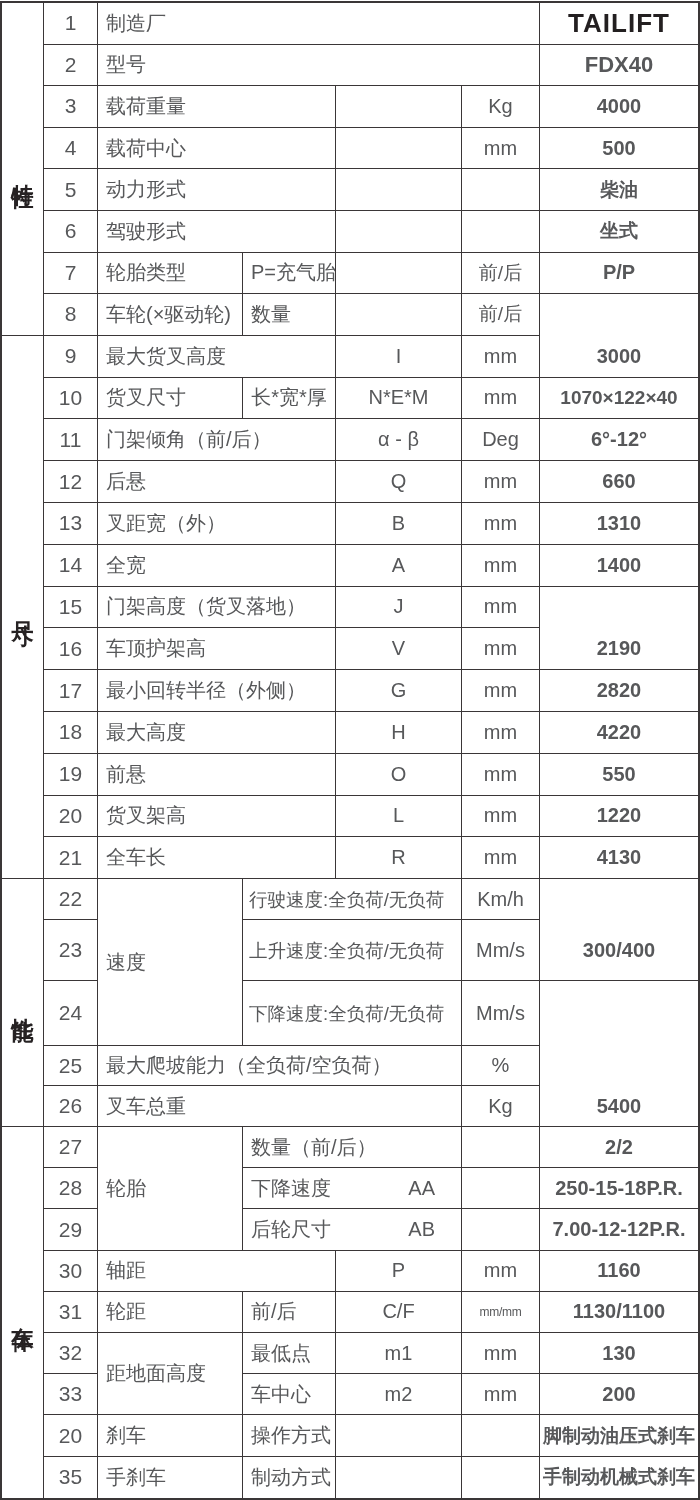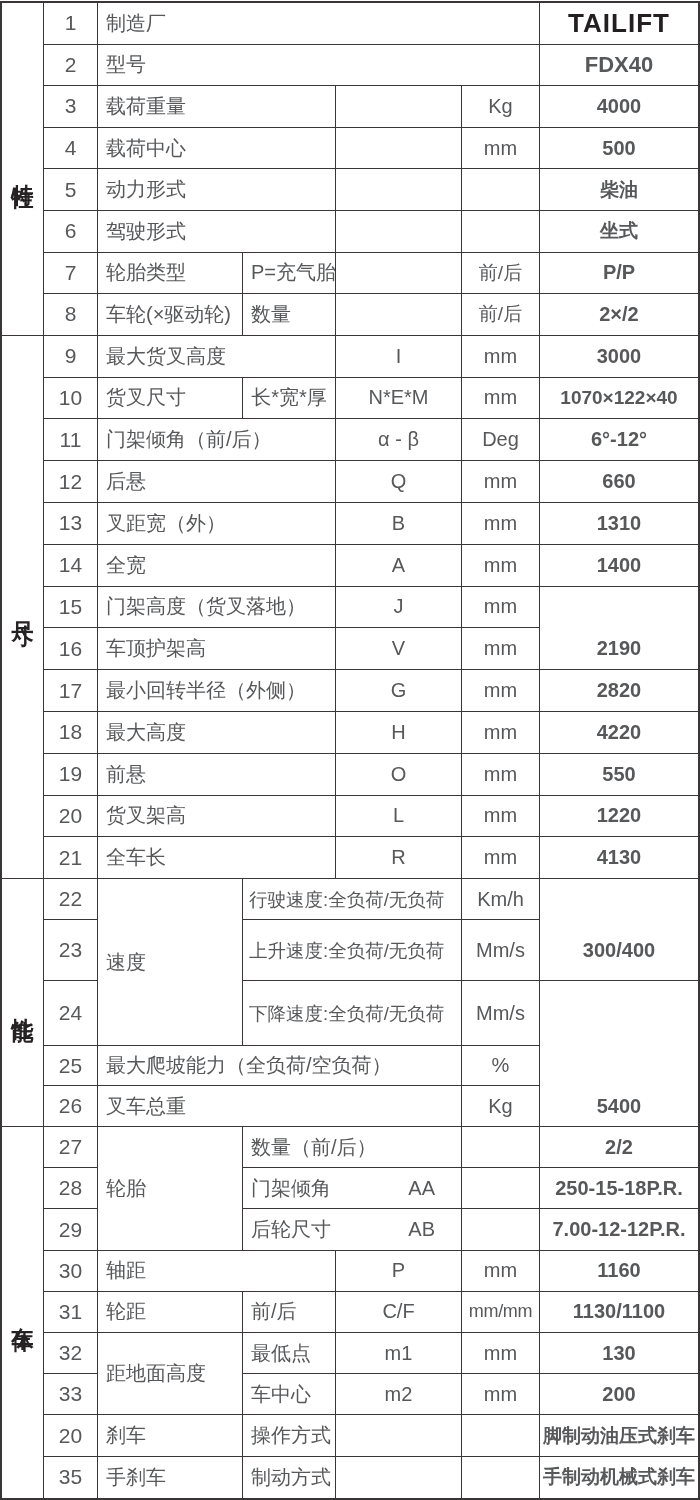--- a/index.html
+++ b/index.html
@@ -34,21 +34,21 @@
     text-orientation:upright;
     font-weight:bold;
     font-size:22px;
     color:#262223;
     letter-spacing:3px;
   }
   .brand{font-weight:bold;font-size:26px;color:#231f20;letter-spacing:1px;}
   .model{font-size:22px;}
   .sp{justify-content:flex-start;padding-left:6px;font-size:18.5px;}
   .wheel{justify-content:space-between;padding:0 26px 0 8px;}
-  .sm{font-size:18px;letter-spacing:-0.3px;}
+  .sm{font-size:12px;letter-spacing:-0.3px;}
   .vcjk{font-size:19px;}
 </style>
 </head>
 <body>
 
 <div class="t">
 
   <div class="c cat" style="grid-area:1/1/9/2">特性</div>
   <div class="c cat" style="grid-area:9/1/22/2">尺寸</div>
   <div class="c cat" style="grid-area:22/1/27/2">性能</div>
@@ -91,21 +91,20 @@
   <div class="c l" style="grid-area:7/4/8/5">P=充气胎</div>
   <div class="c" style="grid-area:7/5/8/6"></div>
   <div class="c vcjk" style="grid-area:7/6/8/7">前/后</div>
   <div class="c nr" style="grid-area:7/7/8/8">P/P</div>
 
   <div class="c num" style="grid-area:8/2/9/3">8</div>
   <div class="c l" style="grid-area:8/3/9/4">车轮(×驱动轮)</div>
   <div class="c l" style="grid-area:8/4/9/5">数量</div>
   <div class="c" style="grid-area:8/5/9/6"></div>
   <div class="c vcjk" style="grid-area:8/6/9/7">前/后</div>
-  <div class="c nr" style="grid-area:8/7/9/8">2×/2</div>
 
   <div class="c num" style="grid-area:9/2/10/3">9</div>
   <div class="c l" style="grid-area:9/3/10/5">最大货叉高度</div>
   <div class="c" style="grid-area:9/5/10/6">I</div>
   <div class="c" style="grid-area:9/6/10/7">mm</div>
   <div class="c nr" style="grid-area:9/7/10/8">3000</div>
 
   <div class="c num" style="grid-area:10/2/11/3">10</div>
   <div class="c l" style="grid-area:10/3/11/4">货叉尺寸</div>
   <div class="c" style="grid-area:10/4/11/5">长*宽*厚</div>
@@ -202,21 +201,21 @@
   <div class="c nr" style="grid-area:26/7/27/8">5400</div>
 
   <div class="c num" style="grid-area:27/2/28/3">27</div>
   <div class="c l" style="grid-area:27/3/30/4">轮胎</div>
   <div class="c l" style="grid-area:27/4/28/6">数量（前/后）</div>
   <div class="c" style="grid-area:27/6/28/7"></div>
   <div class="c nr" style="grid-area:27/7/28/8">2/2</div>
 
   <div class="c num" style="grid-area:28/2/29/3">28</div>
   <div class="c wheel" style="grid-area:28/4/29/6">
-    <span>门架倾角</span>
+    <span>下降速度</span>
     <span>AA</span>
   </div>
   <div class="c" style="grid-area:28/6/29/7"></div>
   <div class="c nr" style="grid-area:28/7/29/8">250-15-18P.R.</div>
 
   <div class="c num" style="grid-area:29/2/30/3">29</div>
   <div class="c wheel" style="grid-area:29/4/30/6">
     <span>后轮尺寸</span>
     <span>AB</span>
   </div>

